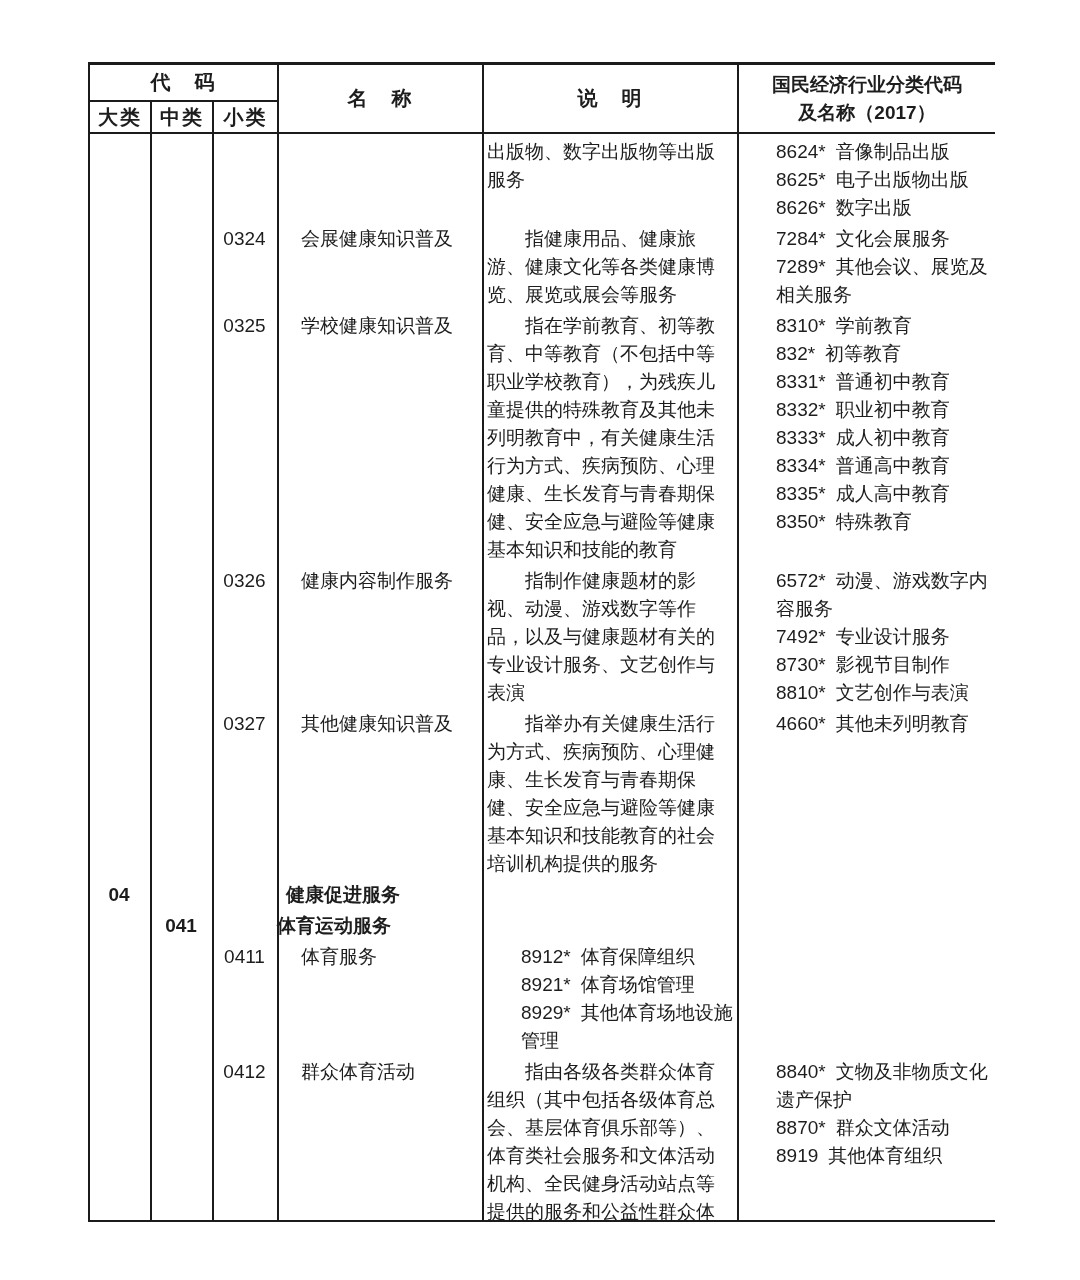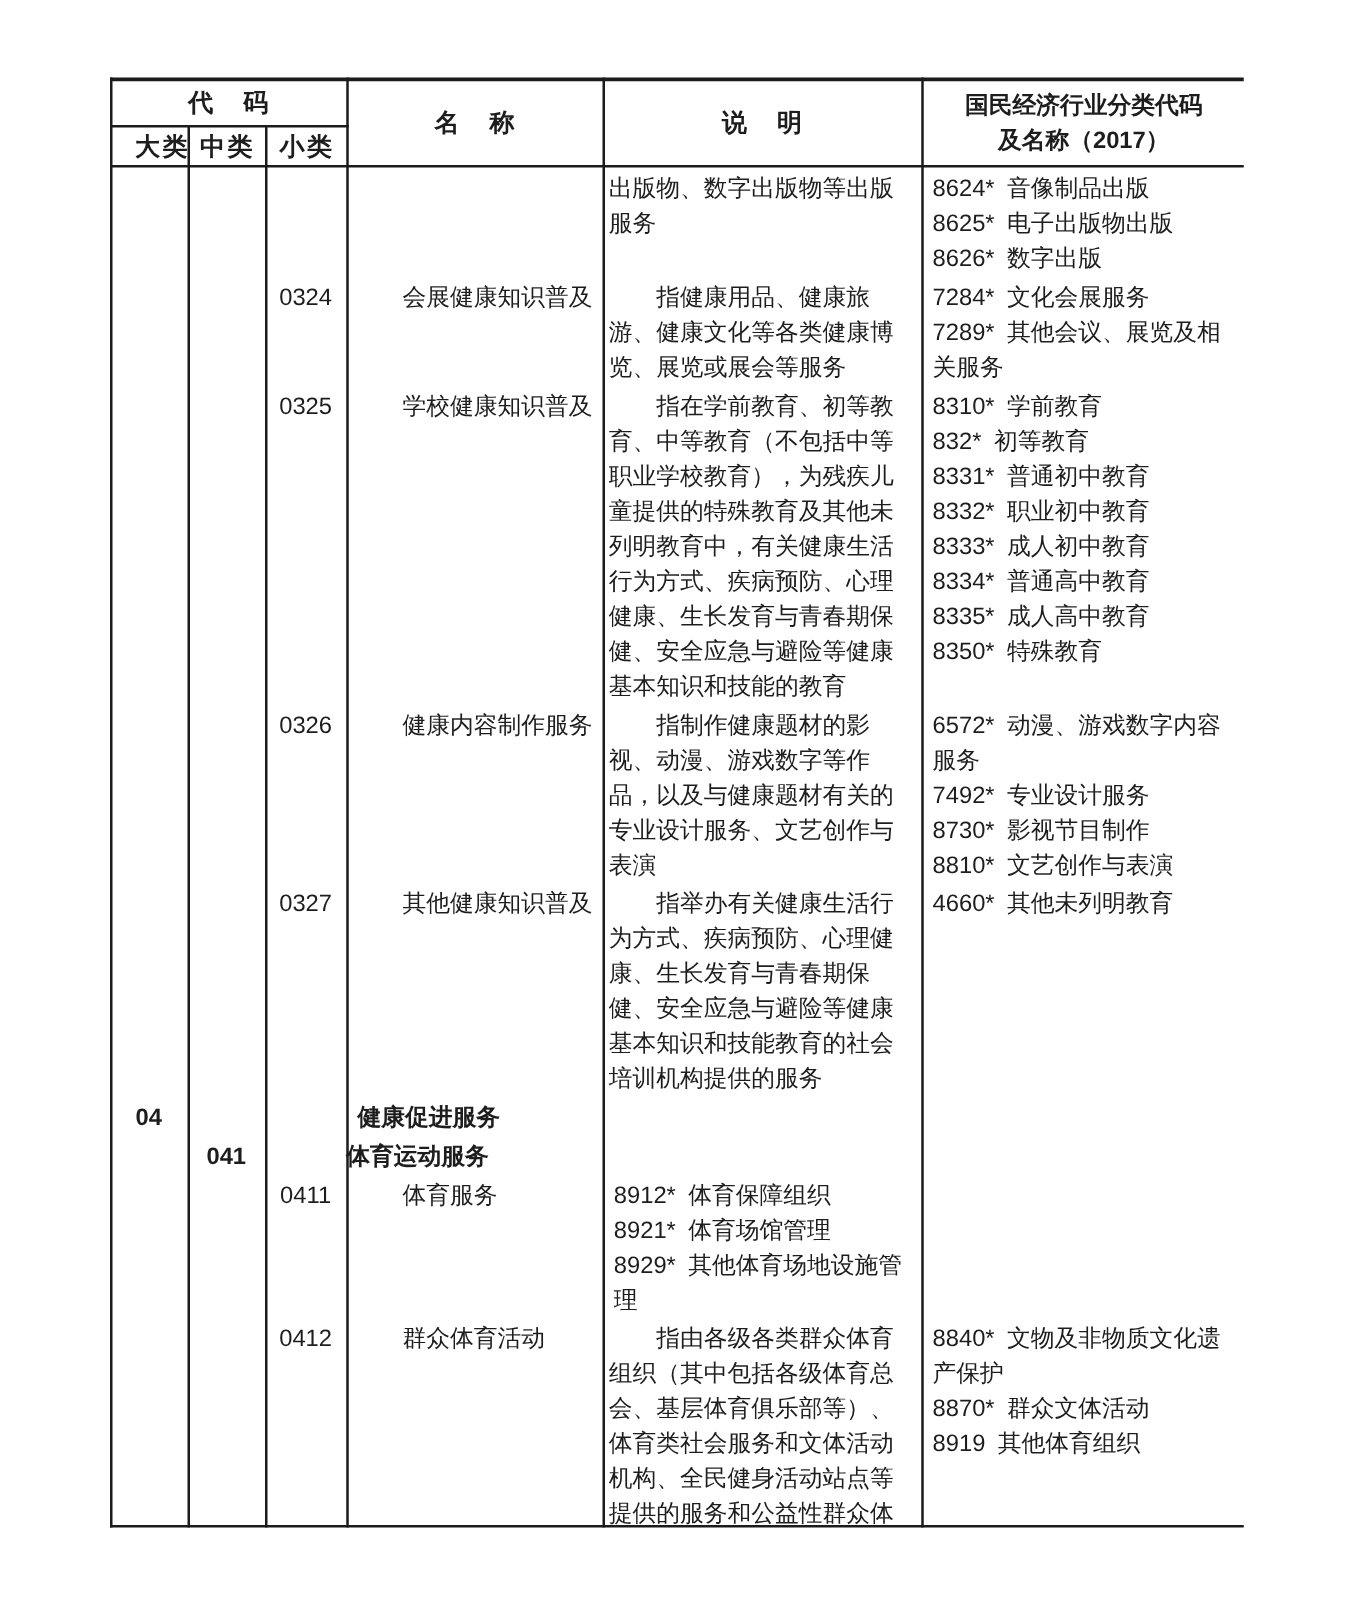--- a/index.html
+++ b/index.html
@@ -37,21 +37,21 @@
   .hcell {
     position: absolute;
     display: flex;
     align-items: center;
     justify-content: center;
     font-weight: 700;
     font-size: 20px;
     letter-spacing: 2px;
   }
   .hc-code  { left: 2px;   top: 3px;  width: 187px; height: 35px; }
-  .hc-major { left: 12px;   top: 40px; width: 60px;  height: 30px; }
+  .hc-major { left: 2px;   top: 40px; width: 60px;  height: 30px; }
   .hc-mid   { left: 64px;  top: 40px; width: 60px;  height: 30px; }
   .hc-small { left: 126px; top: 40px; width: 63px;  height: 30px; }
   .hc-name  { left: 191px; top: 3px;  width: 203px; height: 67px; }
   .hc-desc  { left: 396px; top: 3px;  width: 253px; height: 67px; }
   .hc-class { left: 651px; top: 3px;  width: 256px; height: 67px;
               flex-direction: column; line-height: 28px; letter-spacing: 0px; font-size: 19px; align-items: center; }
 
   
   .tbody {
     position: absolute;
@@ -66,24 +66,24 @@
     grid-template-columns: 62px 62px 65px 205px 255px auto;
     margin-bottom: 3px;
     font-size: 19px;
     line-height: 28px;
   }
   .c-code { text-align: center; }
   .code-bold { font-weight: 700; }
   .c-name { padding-right: 4px; }
   .lvl1 { padding-left: 9px;  font-weight: 700; }
   .lvl2 { font-weight: 700; }
-  .lvl3 { padding-left: 45px; }
+  .lvl3 { padding-left: 24px; }
   .c-desc { padding-left: 5px; padding-right: 9px; }
   .c-desc.indent { text-indent: 2em; }
-  .c-class { padding-left: 9px; padding-right: 2px; }
+  .c-class { padding-left: 9px; padding-right: 2px; margin-left: 30px; }
   .cls-name { margin-left: 10px; }
 </style>
 </head>
 <body>
 
 <div class="page">
   <div class="table-wrap">
 
     <div class="bline h-top"></div>
     <div class="bline h-code"></div>

